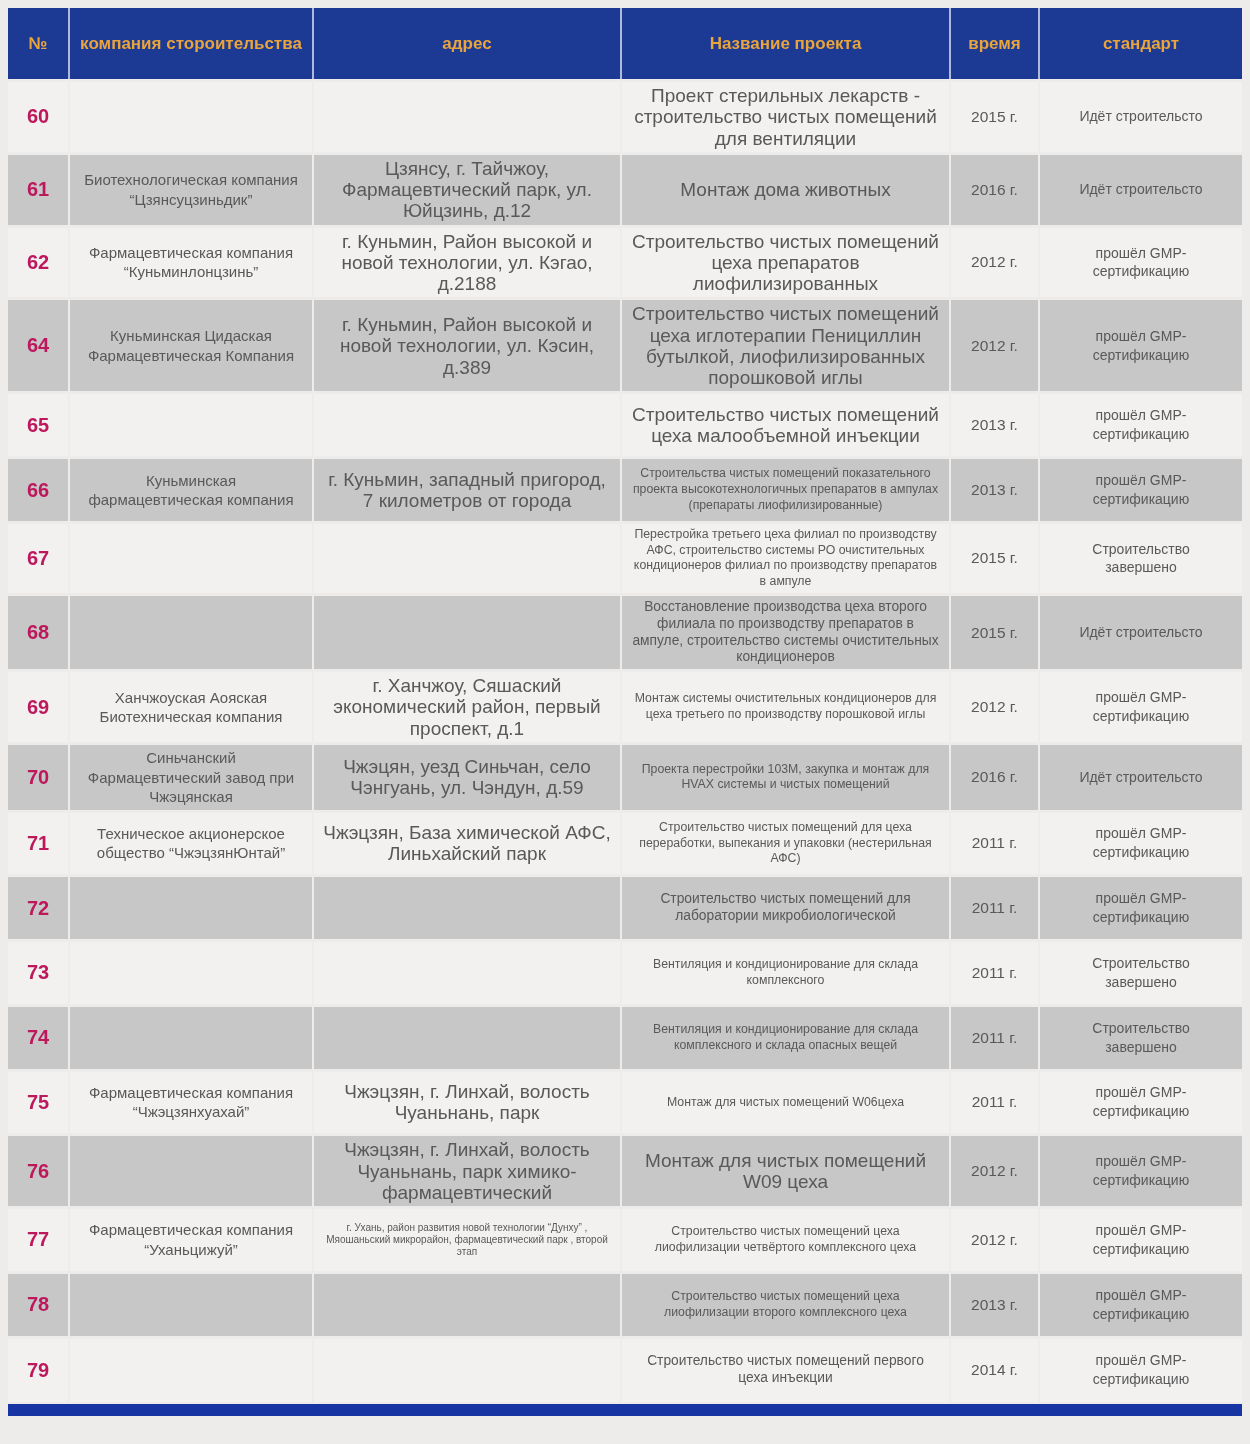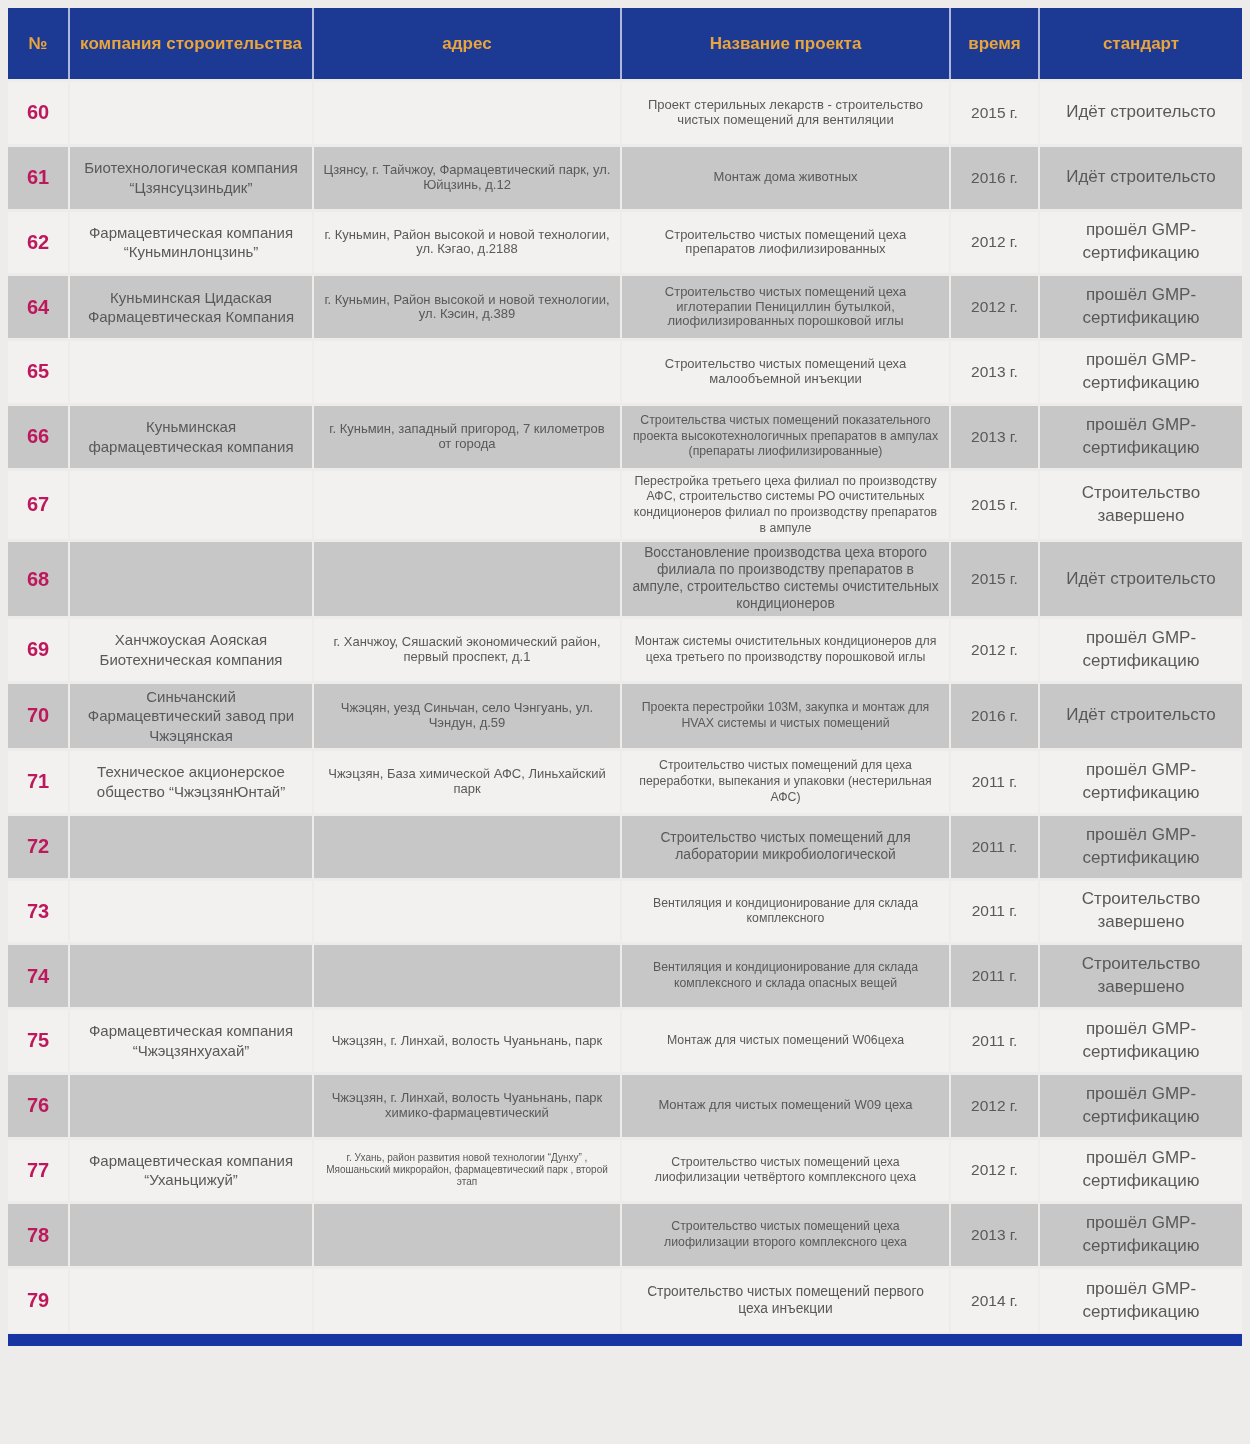--- a/index.html
+++ b/index.html
@@ -42,24 +42,24 @@
   tbody tr:nth-child(odd) td{background:#f2f1f0;}
   tbody tr:nth-child(even) td{background:#c7c7c7;}
 
   td.cell-num{
     color:#be185d;font-weight:bold;font-size:20px;
   }
   td.cell-company,td.cell-address{
     font-size:15px;line-height:1.3;
   }
   td.cell-time{font-size:15.5px;white-space:nowrap;}
-  td.cell-standard{font-size:17px;line-height:1.35;}
+  td.cell-standard{font-size:14px;line-height:1.35;}
   .std-wrap{display:inline-block;max-width:158px;}
 
-  td.sz-lg{font-size:13px;line-height:1.12;}
+  td.sz-lg{font-size:19px;line-height:1.12;}
   td.sz-md{font-size:13.8px;line-height:1.22;margin-top:27px;}
   td.sz-sm{font-size:12.3px;line-height:1.28;margin-top:48px;}
   td.cell-address.sz-sm{font-size:10px;line-height:1.22;}
 
   .footer-bar{
     margin:2px 0 0 8px;width:1234px;height:12px;
     background:#1734a3;
   }
 </style>
 </head>

